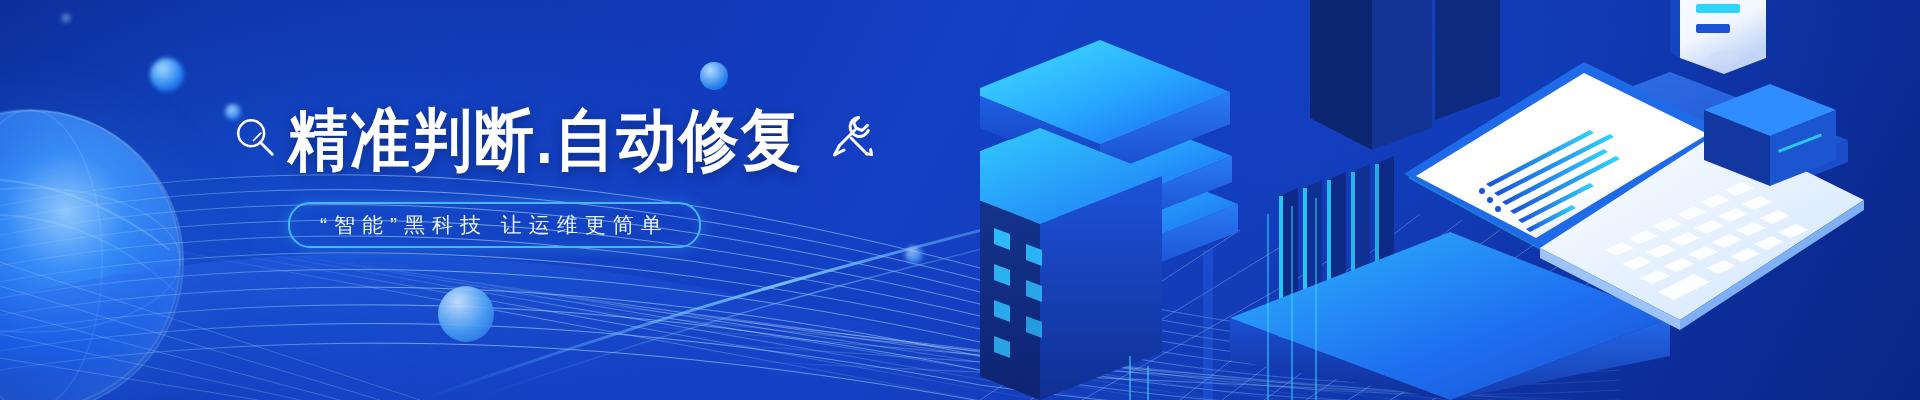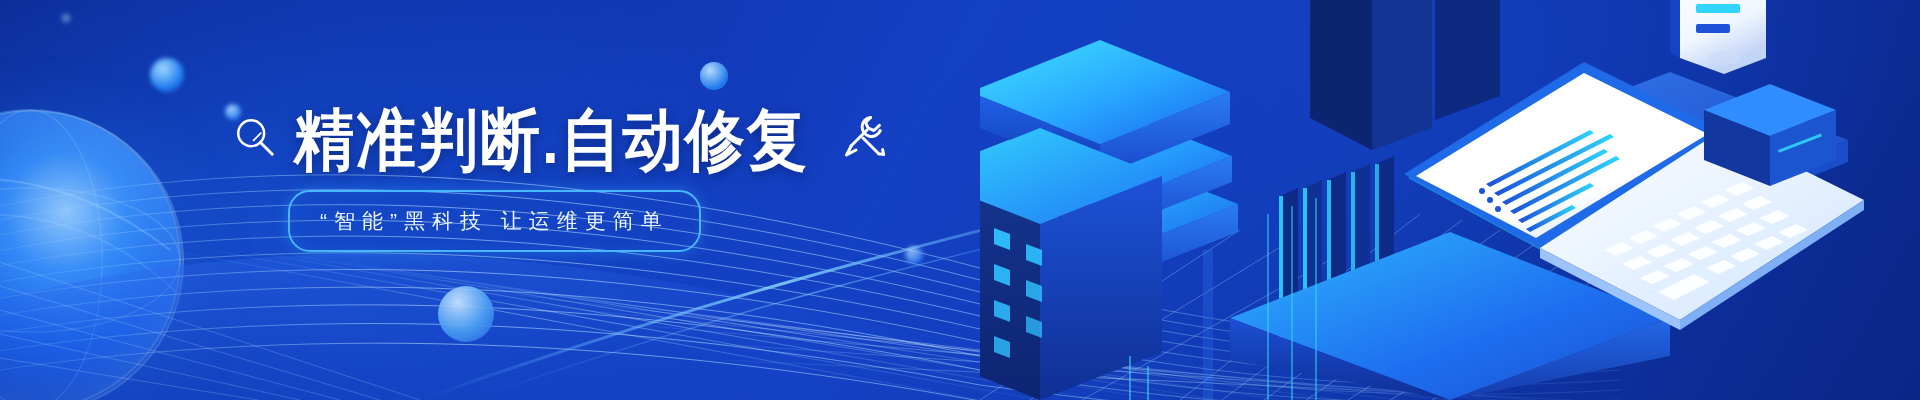--- a/index.html
+++ b/index.html
@@ -36,36 +36,36 @@
     filter:blur(14px);
   }
 
   
   .dot{position:absolute;border-radius:50%;}
   .dot.soft{filter:blur(2px);}
 
   
   #copy{position:absolute;left:232px;top:104px;width:640px;}
 
-  .title-row{display:flex;align-items:center;gap:16px;height:74px;}
+  .title-row{display:flex;align-items:center;gap:10px;height:74px;}
 
   .magnifier{width:46px;height:46px;flex:0 0 auto;margin-bottom:6px;}
   .wrench{width:52px;height:52px;flex:0 0 auto;margin-left:14px;margin-bottom:10px;}
 
   .title{
     font-size:60px;line-height:60px;font-weight:bold;color:#ffffff;
     letter-spacing:2px;white-space:nowrap;
     text-shadow:0 2px 10px rgba(5,25,90,.55);
     transform:scaleY(1.12);transform-origin:center;
   }
 
   .pill{
-    margin-top:12px;margin-left:56px;
+    margin-top:24px;margin-left:56px;
     display:inline-flex;align-items:center;justify-content:center;
-    height:42px;padding:8px 30px;border:2px solid #49b7ff;border-radius:22px;
+    height:42px;padding:0 30px;border:2px solid #49b7ff;border-radius:22px;
     color:#eaf5ff;font-size:21px;letter-spacing:7px;white-space:nowrap;
     box-shadow:0 0 14px rgba(60,175,255,.35),inset 0 0 14px rgba(60,175,255,.12);
   }
 
   
   #art{position:absolute;left:980px;top:0;width:940px;height:400px;}
 </style>
 </head>
 <body>
 

